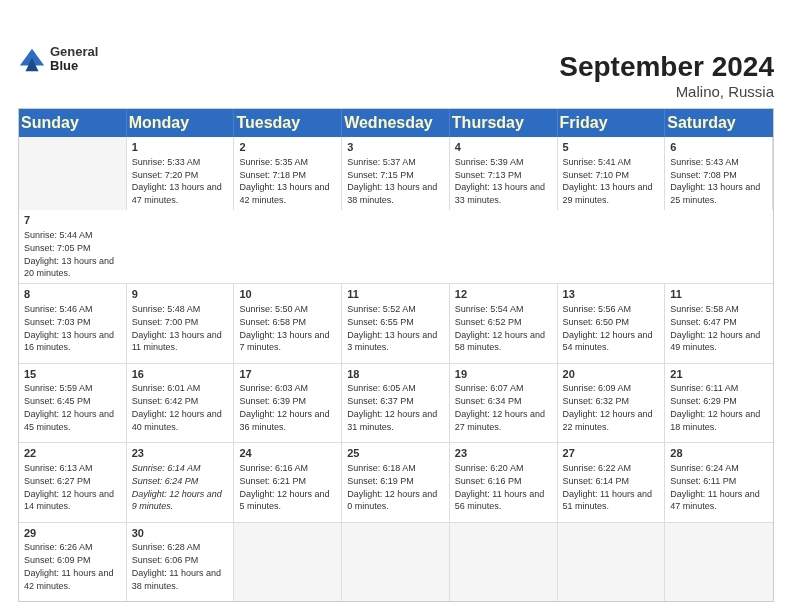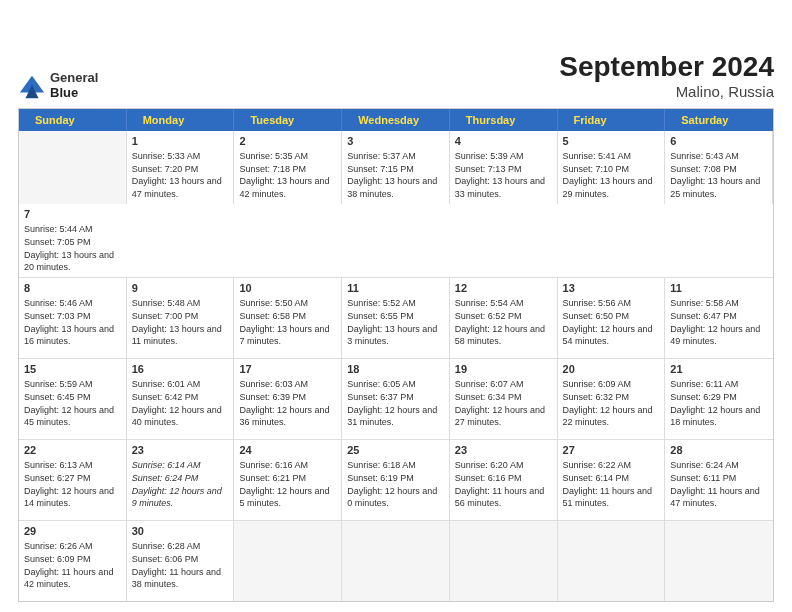--- a/index.html
+++ b/index.html
@@ -12,21 +12,21 @@
     }
     .page {
       width: 792px;
       height: 612px;
       padding: 18px 18px 10px 18px;
       display: flex;
       flex-direction: column;
     }
     .header {
       display: flex;
-      align-items: flex-end;
+      align-items: center;
       justify-content: space-between;
       margin-bottom: 8px;
       gap: 21px;
     }
     .logo {
       display: flex;
       align-items: center;
       gap: 4px;
     }
     .logo-text {
@@ -61,24 +61,24 @@
       display: flex;
       flex-direction: column;
       border: 1px solid #ccc;
     }
     .cal-header {
       display: grid;
       grid-template-columns: repeat(7, 1fr);
       background: #2d6cc0;
     }
     .cal-header-cell {
-      color: #fde047;
-      font-size: 11px;
-      font-weight: bold;
-      padding: 5px 16px;
+      color: #fef9c3;
+      font-size: 16px;
+      font-weight: bold;
+      padding: 5px 2px;
       border-right: 1px solid #4a7fd0;
       text-align: left;
     }
     .cal-header-cell:last-child { border-right: none; }
     .cal-body {
       flex: 1;
       display: flex;
       flex-direction: column;
     }
     .cal-row {

